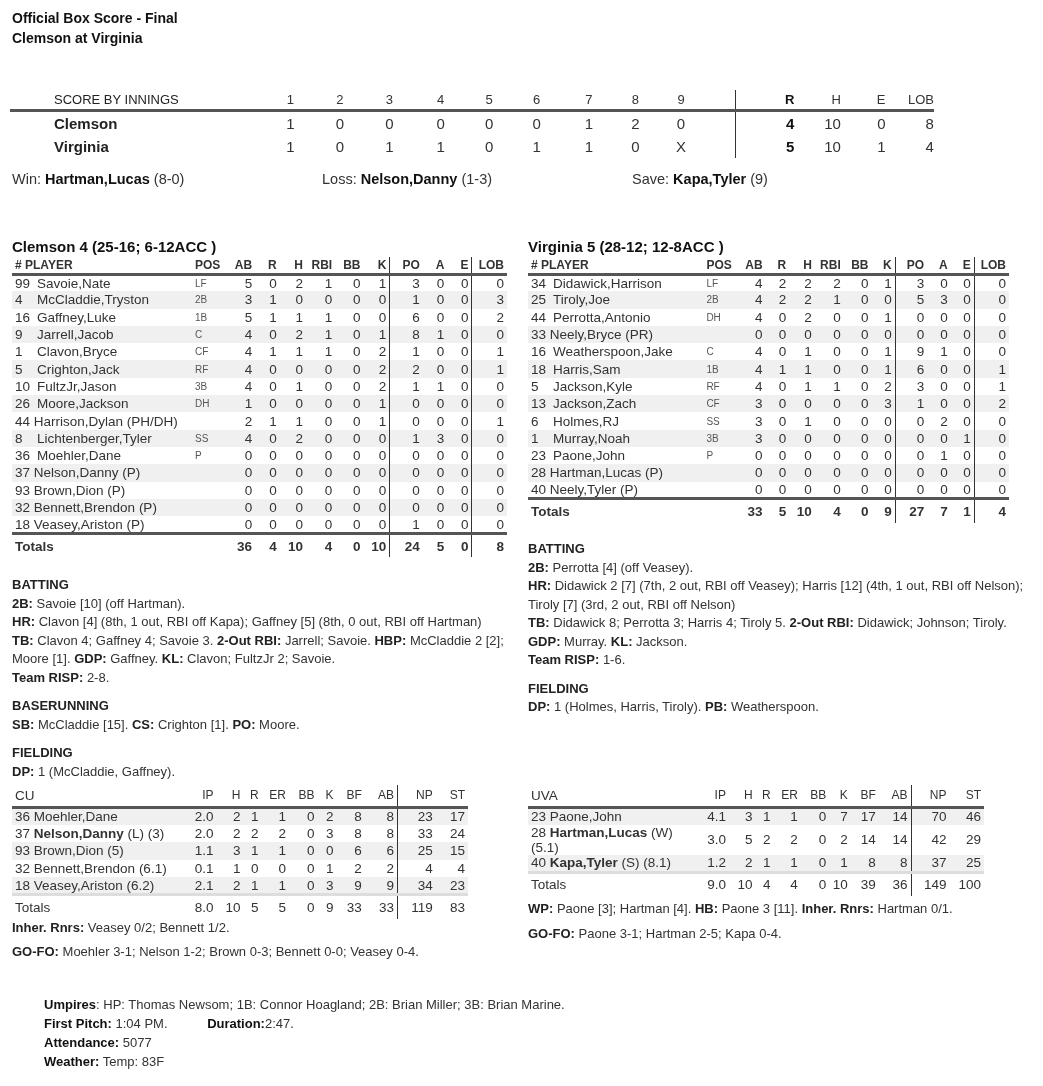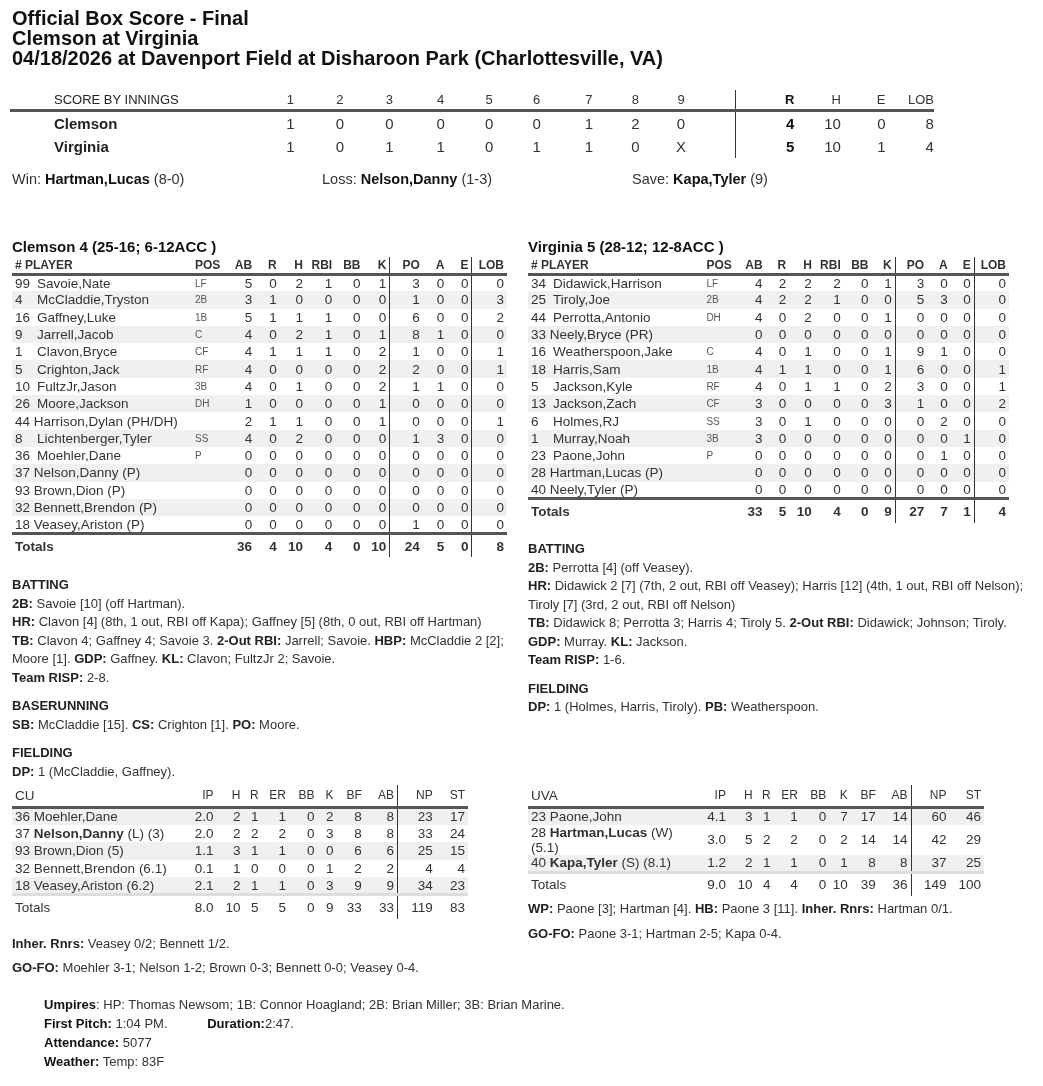--- a/index.html
+++ b/index.html
@@ -1,20 +1,20 @@
 <!DOCTYPE html>
 <html><head>
 <meta charset="utf-8">
 <style>
   * { box-sizing: border-box; margin: 0; padding: 0; }
   html, body { width: 1043px; height: 1086px; background: #ffffff; overflow: hidden; }
   body { font-family: "Liberation Sans", "DejaVu Sans", sans-serif; color: #222; position: relative; }
 
   .title-block { position: absolute; left: 12px; top: 8px; }
-  .title-line { font-weight: bold; font-size: 20px; line-height: 20px; color: #111; }
+  .title-line { font-weight: bold; font-size: 14px; line-height: 20px; color: #111; }
 
   
   .linescore { position: absolute; left: 10px; top: 90px; width: 924px; }
   .ls-row { display: flex; align-items: center; height: 23px; font-size: 15px; }
   .ls-head { font-size: 13px; color: #333; border-bottom: 3px solid #555; height: 22px; }
   .ls-name { width: 218px; font-weight: bold; color: #222; margin-left: 44px; }
   .ls-head .ls-name { font-weight: normal; font-size: 13px; }
   .ls-inn { text-align: center; color: #333; }
   .ls-sep { width: 30px; height: 100%; border-right: 1.5px solid #333; }
   .ls-tot { text-align: right; color: #333; }
@@ -58,21 +58,20 @@
 
   .footer { position: absolute; left: 8px; top: 995px; font-size: 13px; line-height: 19px; color: #333; }
   .footer b { color: #111; margin-left: 36px; }
 </style>
 </head>
 <body>
 
 <div class="title-block">
   <div class="title-line">Official Box Score - Final</div>
   <div class="title-line">Clemson at Virginia</div>
-  <div class="title-line">04/18/2026 at Davenport Field at Disharoon Park (Charlottesville, VA)</div>
 </div>
 
 <div class="linescore" id="linescore">
     <div class="ls-row ls-head">
       <div class="ls-name">SCORE BY INNINGS</div>
       <div class="ls-inn" style="width:52px">1</div>
       <div class="ls-inn" style="width:50px">2</div>
       <div class="ls-inn" style="width:52px">3</div>
       <div class="ls-inn" style="width:54px">4</div>
       <div class="ls-inn" style="width:46px">5</div>
@@ -712,21 +711,21 @@
           <td class="v">5</td>
           <td class="v">0</td>
           <td class="v">9</td>
           <td class="v">33</td>
           <td class="v">33</td>
           <td class="v bl">119</td>
           <td class="v">83</td>
         </tr>
       </tbody>
     </table>
-  <div class="notes" id="clemson-pit-notes" style="position:static; margin-top:16px; width:500px;">
+  <div class="notes" id="clemson-pit-notes" style="position:static; margin-top:0; width:500px;">
       <p><b>Inher. Rnrs:</b><span> Veasey 0/2; Bennett 1/2.</span></p>
       <div class="gap"></div>
       <p><b>GO-FO:</b><span> Moehler 3-1; Nelson 1-2; Brown 0-3; Bennett 0-0; Veasey 0-4.</span></p>
     </div>
 </div>
 
 <div style="position:absolute; left:528px; top:785px;">
   <table class="pit" id="virginia-pit" style="width:456px;">
       <thead>
         <tr>
@@ -747,21 +746,21 @@
         <tr>
           <td class="l"><span>23</span> <span>Paone,John</span><span></span></td>
           <td class="">4.1</td>
           <td class="">3</td>
           <td class="">1</td>
           <td class="">1</td>
           <td class="">0</td>
           <td class="">7</td>
           <td class="">17</td>
           <td class="">14</td>
-          <td class="bl">60</td>
+          <td class="bl">70</td>
           <td class="">46</td>
         </tr>
         <tr>
           <td class="l"><span>28</span> <b>Hartman,Lucas</b><span> (W) (5.1)</span></td>
           <td class="">3.0</td>
           <td class="">5</td>
           <td class="">2</td>
           <td class="">2</td>
           <td class="">0</td>
           <td class="">2</td>

